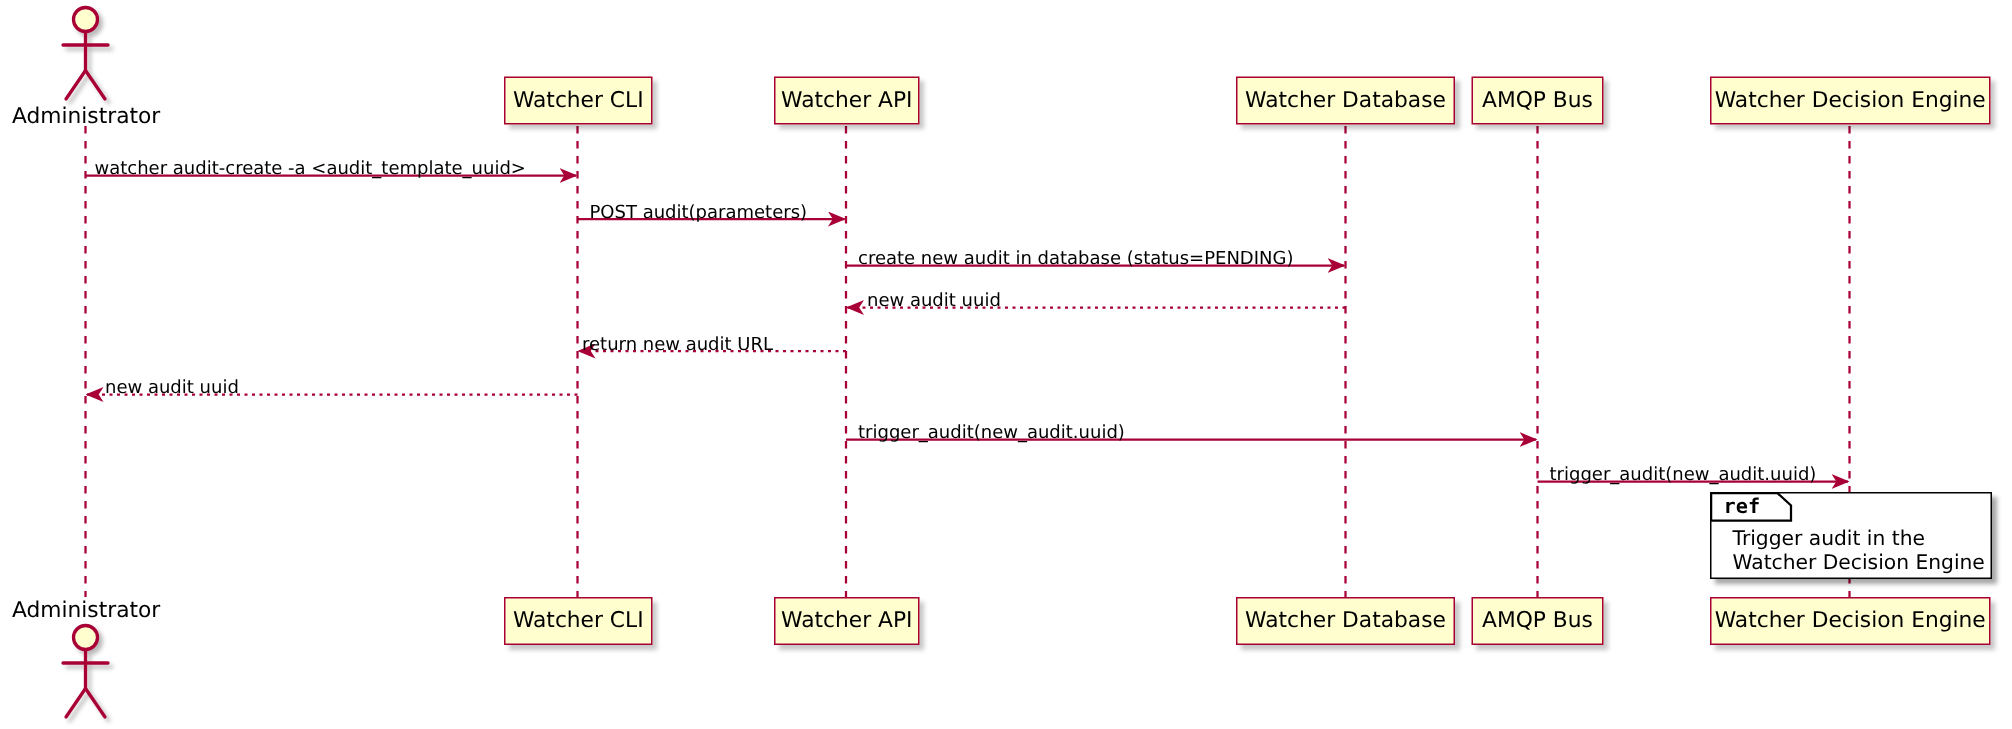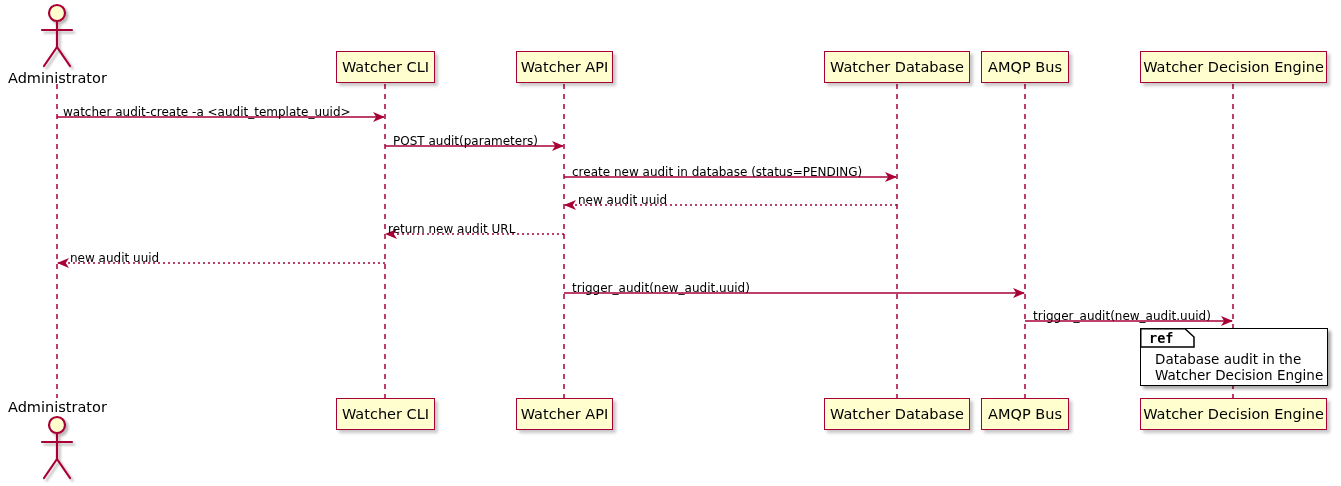--- a/index.html
+++ b/index.html
@@ -184,17 +184,17 @@
       <div class="msg-label" style="left: 70px; top: 252px;">new audit uuid</div>
       <div class="msg-label" style="left: 572px; top: 282px;">trigger_audit(new_audit.uuid)</div>
       <div class="msg-label" style="left: 1033px; top: 310px;">trigger_audit(new_audit.uuid)</div>
     </div>
   <div id="fragments">
       <div class="ref-box" style="left: 1140px; top: 328px; width: 188px; height: 58px;"></div>
       <svg width="56" height="21" style="position: absolute; left: 1140px; top: 328px;">
         <path d="M0.75,0.75 L45,0.75 L54,9 L54,19 L0.75,19 Z" fill="#FFFFFF" stroke="#000000" stroke-width="1.5"></path>
       </svg>
       <div class="ref-tab-label" style="left: 1149px; top: 332px;">ref</div>
-      <div class="ref-text" style="left: 1155px; top: 351px;">Database audit in the
+      <div class="ref-text" style="left: 1155px; top: 351px;">Trigger audit in the
 Watcher Decision Engine</div>
     </div>
 
 </div>
 
 </body></html>

